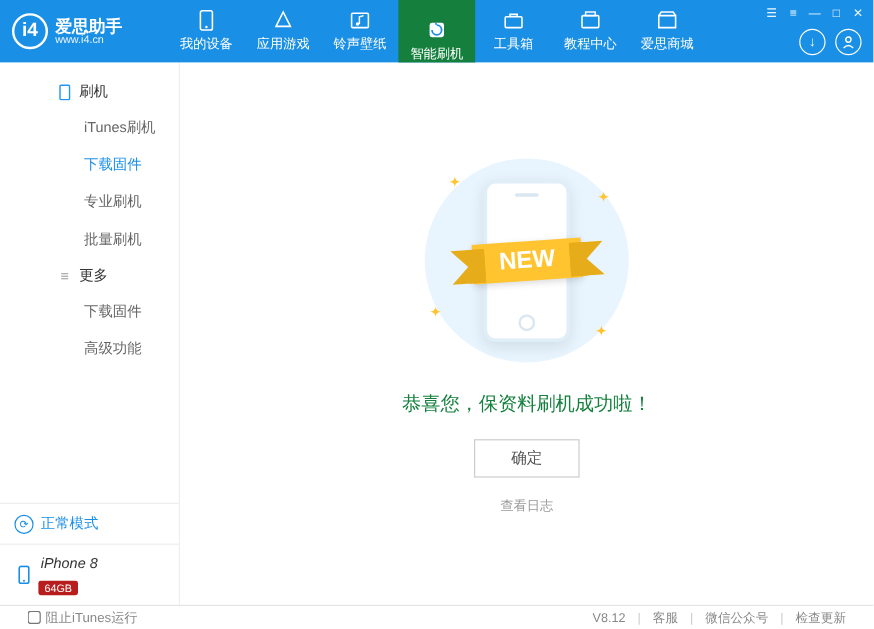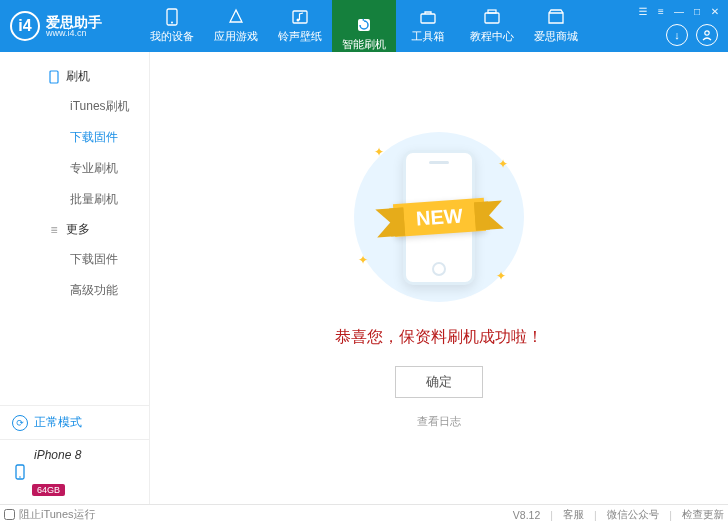--- a/index.html
+++ b/index.html
@@ -27,21 +27,21 @@
 .side-scroll{flex:1;overflow:hidden;padding-top:10px;padding-left:34px;}
 .side-group-hdr{display:flex;align-items:center;padding:6px 14px;font-size:12px;color:#333;}
 .side-group-hdr .gico{width:12px;height:12px;margin-right:6px;display:flex;align-items:center;justify-content:center;color:#2196f3;}
 .side-item{padding:7px 10px 7px 36px;cursor:pointer;color:#666;}
 .side-item.active{color:#1a8fe6;}
 .side-status{border-top:1px solid #eee;padding:8px 12px;display:flex;align-items:center;gap:6px;color:#1a8fe6;}
 .side-status .sico{width:16px;height:16px;border:1.5px solid #1a8fe6;border-radius:50%;display:flex;align-items:center;justify-content:center;font-size:9px;}
 .side-device{border-top:1px solid #eee;padding:8px 12px;display:flex;align-items:center;gap:6px;}
 .side-device .dico{width:16px;height:16px;color:#1a8fe6;display:flex;align-items:center;justify-content:center;}
 .side-device .dname{color:#333;font-size:12px;font-weight:500;font-style:italic;}
-.side-device .badge{background:#be185d;color:#fff;font-size:9px;padding:1px 5px;border-radius:2px;margin-top:22px;margin-left:-2px;}
+.side-device .badge{background:#b91c1c;color:#fff;font-size:9px;padding:1px 5px;border-radius:2px;margin-top:8px;margin-left:-2px;}
 .dev-wrap{display:flex;flex-direction:column;align-items:flex-start;}
 .side-checks{border:2px solid #d43c2e;margin:2px;padding:8px 8px;display:flex;gap:10px;align-items:center;}
 .chk{display:flex;align-items:center;gap:4px;font-size:11px;color:#999;}
 .chk input{width:12px;height:12px;}
 
 .main{flex:1;display:flex;flex-direction:column;align-items:center;justify-content:center;position:relative;}
 .illus{width:210px;height:180px;position:relative;display:flex;align-items:center;justify-content:center;}
 .illus .bgcircle{width:170px;height:170px;border-radius:50%;background:#e8f5ff;position:absolute;}
 .illus .phone{width:72px;height:135px;background:#fff;border-radius:10px;position:relative;z-index:2;box-shadow:0 4px 12px rgba(0,0,0,.1);border:3px solid #e0eef7;}
 .illus .phone::before{content:"";position:absolute;top:8px;left:50%;transform:translateX(-50%);width:20px;height:3px;background:#dbe7f0;border-radius:2px;}
@@ -49,26 +49,26 @@
 .illus .ribbon{position:absolute;z-index:3;background:#ffc430;color:#fff;font-weight:bold;font-size:20px;padding:5px 22px;transform:rotate(-4deg);box-shadow:0 2px 6px rgba(0,0,0,.15);}
 .illus .ribbon::before,.illus .ribbon::after{content:"";position:absolute;top:4px;width:0;height:0;border:14px solid #e6ac1a;}
 .illus .ribbon::before{left:-18px;border-left-color:transparent;}
 .illus .ribbon::after{right:-18px;border-right-color:transparent;}
 .illus .spark{position:absolute;color:#ffc430;font-size:12px;}
 .s1{top:18px;left:40px;}
 .s2{top:30px;right:36px;}
 .s3{bottom:40px;left:24px;font-size:9px;}
 .s4{bottom:24px;right:38px;font-size:9px;}
 
-.success-text{font-size:16px;color:#b91c1c;margin-top:20px;}
+.success-text{font-size:16px;color:#15803d;margin-top:20px;}
 .ok-btn{margin-top:18px;border:1px solid #ccc;background:#fff;padding:6px 30px;font-size:13px;color:#555;cursor:pointer;}
 .log-link{margin-top:16px;font-size:11px;color:#999;cursor:pointer;}
 
 
-.footer{height:20px;border-top:1px solid #e5e5e5;display:flex;align-items:center;font-size:10.5px;color:#888;padding:0 4px;justify-content:space-between;}
+.footer{height:20px;border-top:1px solid #e5e5e5;display:flex;align-items:center;font-size:10.5px;color:#888;padding:0 23px;justify-content:space-between;}
 .footer .fl{display:flex;align-items:center;gap:4px;}
 .footer .fr{display:flex;align-items:center;gap:4px;}
 .footer .sep{color:#ccc;margin:0 6px;}
 .footer input{width:11px;height:11px;}
 </style>
 </head>
 <body>
 
 <div class="header">
   <div class="logo-area">

